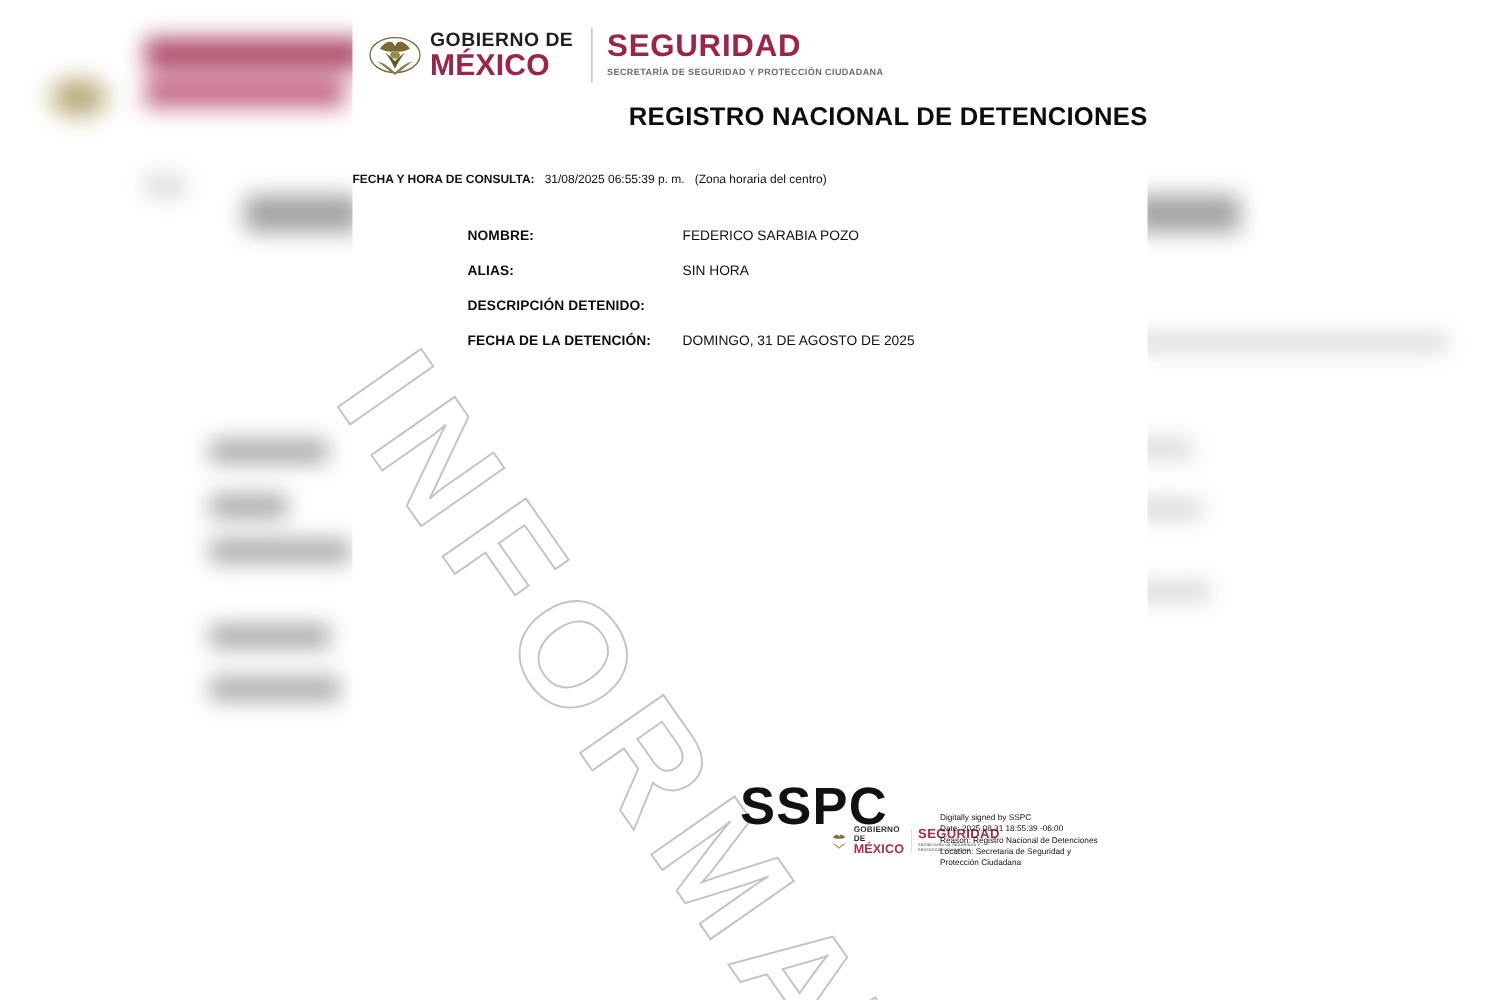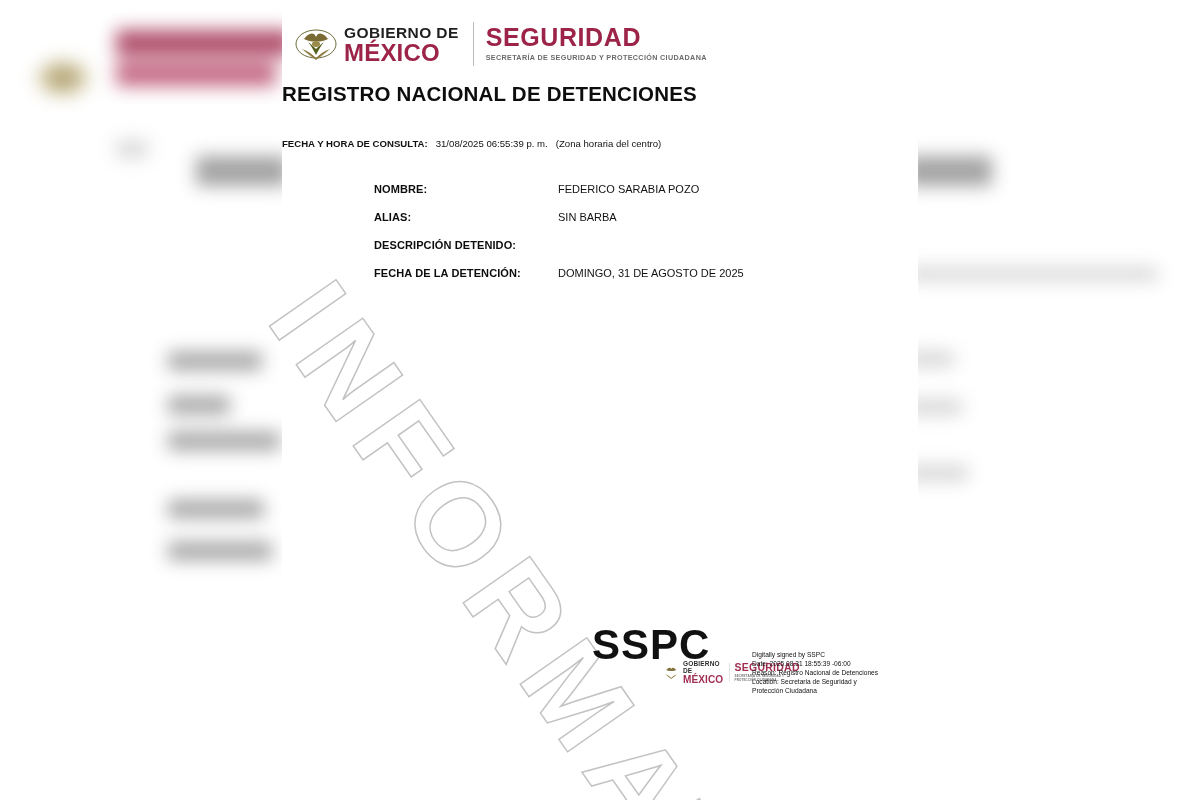--- a/index.html
+++ b/index.html
@@ -137,21 +137,21 @@
     line-height: 1.35;
     margin-top: 3px;
   }
 
   
   .doc-title {
     position: absolute;
     left: 0;
     top: 82px;
     width: 636px;
-    text-align: left;
+    text-align: right;
     font-size: 20.5px;
     font-weight: bold;
     color: #0d0d0d;
     letter-spacing: .2px;
   }
 
   
   .consult-line {
     position: absolute;
     left: 0;
@@ -182,21 +182,20 @@
   .field-label {
     width: 172px;
     flex: none;
     font-weight: bold;
     color: #0d0d0d;
     letter-spacing: .1px;
   }
   .field-value {
     color: #111;
     white-space: pre-line;
-    margin-left: 12px;
   }
 
   
   .watermark {
     position: absolute;
     left: 0;
     top: 0;
     width: 636px;
     height: 800px;
     pointer-events: none;
@@ -310,21 +309,21 @@
       <span class="consult-tz">(Zona horaria del centro)</span>
     </div>
 
     <div class="fields">
       <div class="field-row">
         <div class="field-label">NOMBRE:</div>
         <div class="field-value">FEDERICO SARABIA POZO</div>
       </div>
       <div class="field-row">
         <div class="field-label">ALIAS:</div>
-        <div class="field-value">SIN BARBA</div>
+        <div class="field-value">SIN HORA</div>
       </div>
       <div class="field-row">
         <div class="field-label">DESCRIPCIÓN DETENIDO:</div>
       </div>
       <div class="field-row">
         <div class="field-label">FECHA DE LA DETENCIÓN:</div>
         <div class="field-value">DOMINGO, 31 DE AGOSTO DE 2025</div>
       </div>
     </div>
 

